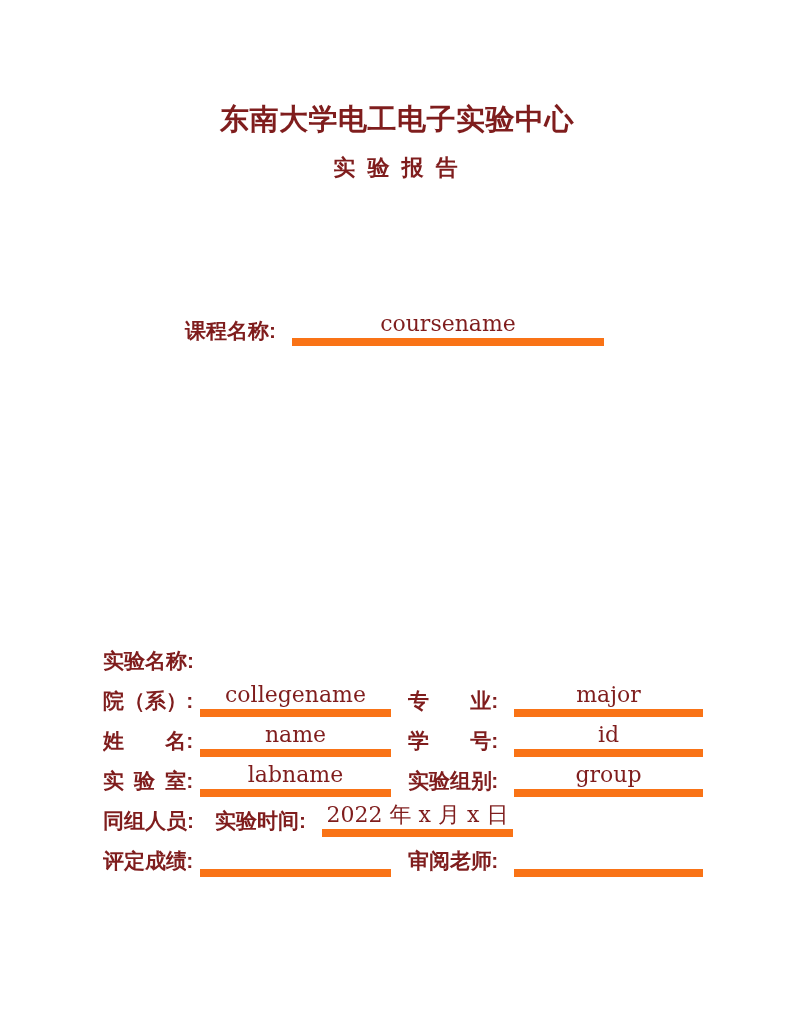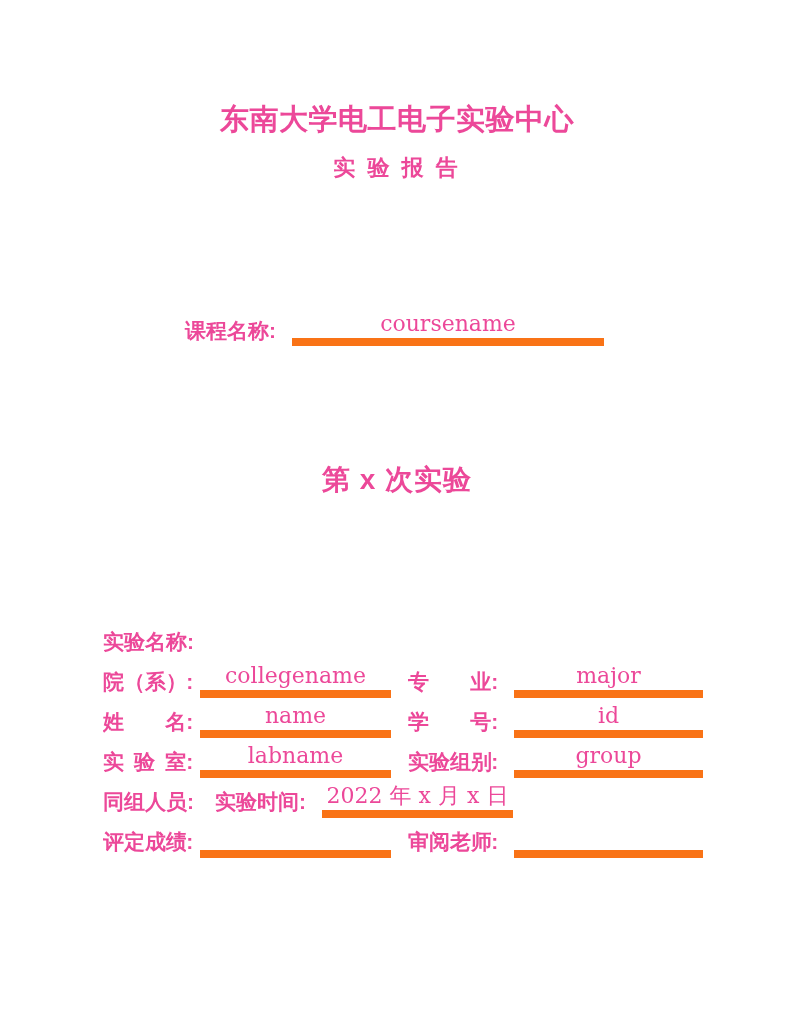--- a/index.html
+++ b/index.html
@@ -1,21 +1,21 @@
 <!DOCTYPE html>
 <html><head>
 <meta charset="utf-8">
 <style>
   html, body { margin: 0; padding: 0; background: #ffffff; }
   .page {
     position: relative;
     width: 794px;
     height: 1028px;
     background: #ffffff;
-    color: #ec4899;
+    color: #7f1d1d;
     font-family: "Liberation Sans", sans-serif;
     overflow: hidden;
   }
   
   .title-institution {
     position: absolute;
     top: 100px; left: 0; width: 100%;
     text-align: center;
     font-size: 29px;
     font-weight: 700;
@@ -67,21 +67,21 @@
     font-size: 22px;
     line-height: 26px;
     padding-bottom: 1px;
     white-space: nowrap;
     overflow: hidden;
   }
   .course-row .uline { width: 312px; margin-left: 12px; }
   
   .form {
     position: absolute;
-    left: 103px; top: 618px;
+    left: 103px; top: 637px;
     width: 600px;
   }
   .frow {
     display: flex;
     align-items: flex-end;
     height: 40px;
   }
   .flabel {
     width: 84px;
     font-size: 21px;
@@ -106,21 +106,20 @@
 
   <div class="title-institution">东南大学电工电子实验中心</div>
   <div class="title-report">实 验 报 告</div>
 
   <div class="course-row">
     <span class="cjk-label">课程名称</span>
       <span class="colon">:</span>
     <span class="uline">coursename</span>
   </div>
 
-  <div class="title-expnum">第 x 次实验</div>
 
   <div class="form">
 
     <div class="frow">
       <span class="flabel">实验名称</span>
         <span class="colon">:</span>
     </div>
 
     <div class="frow">
       <span class="flabel">院（系）</span>

